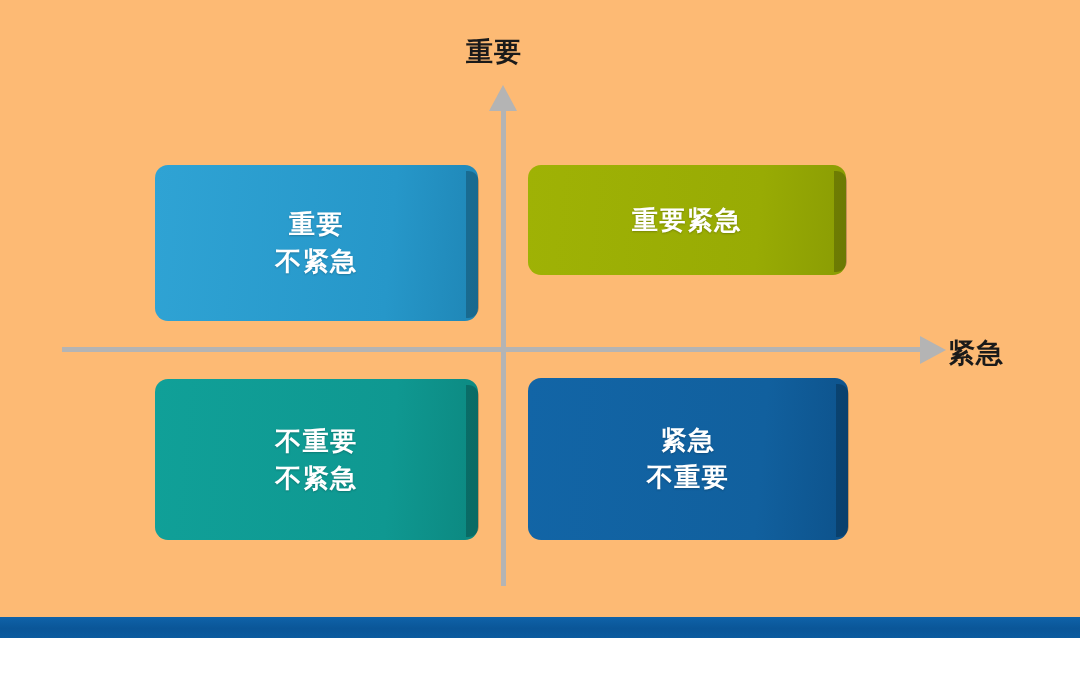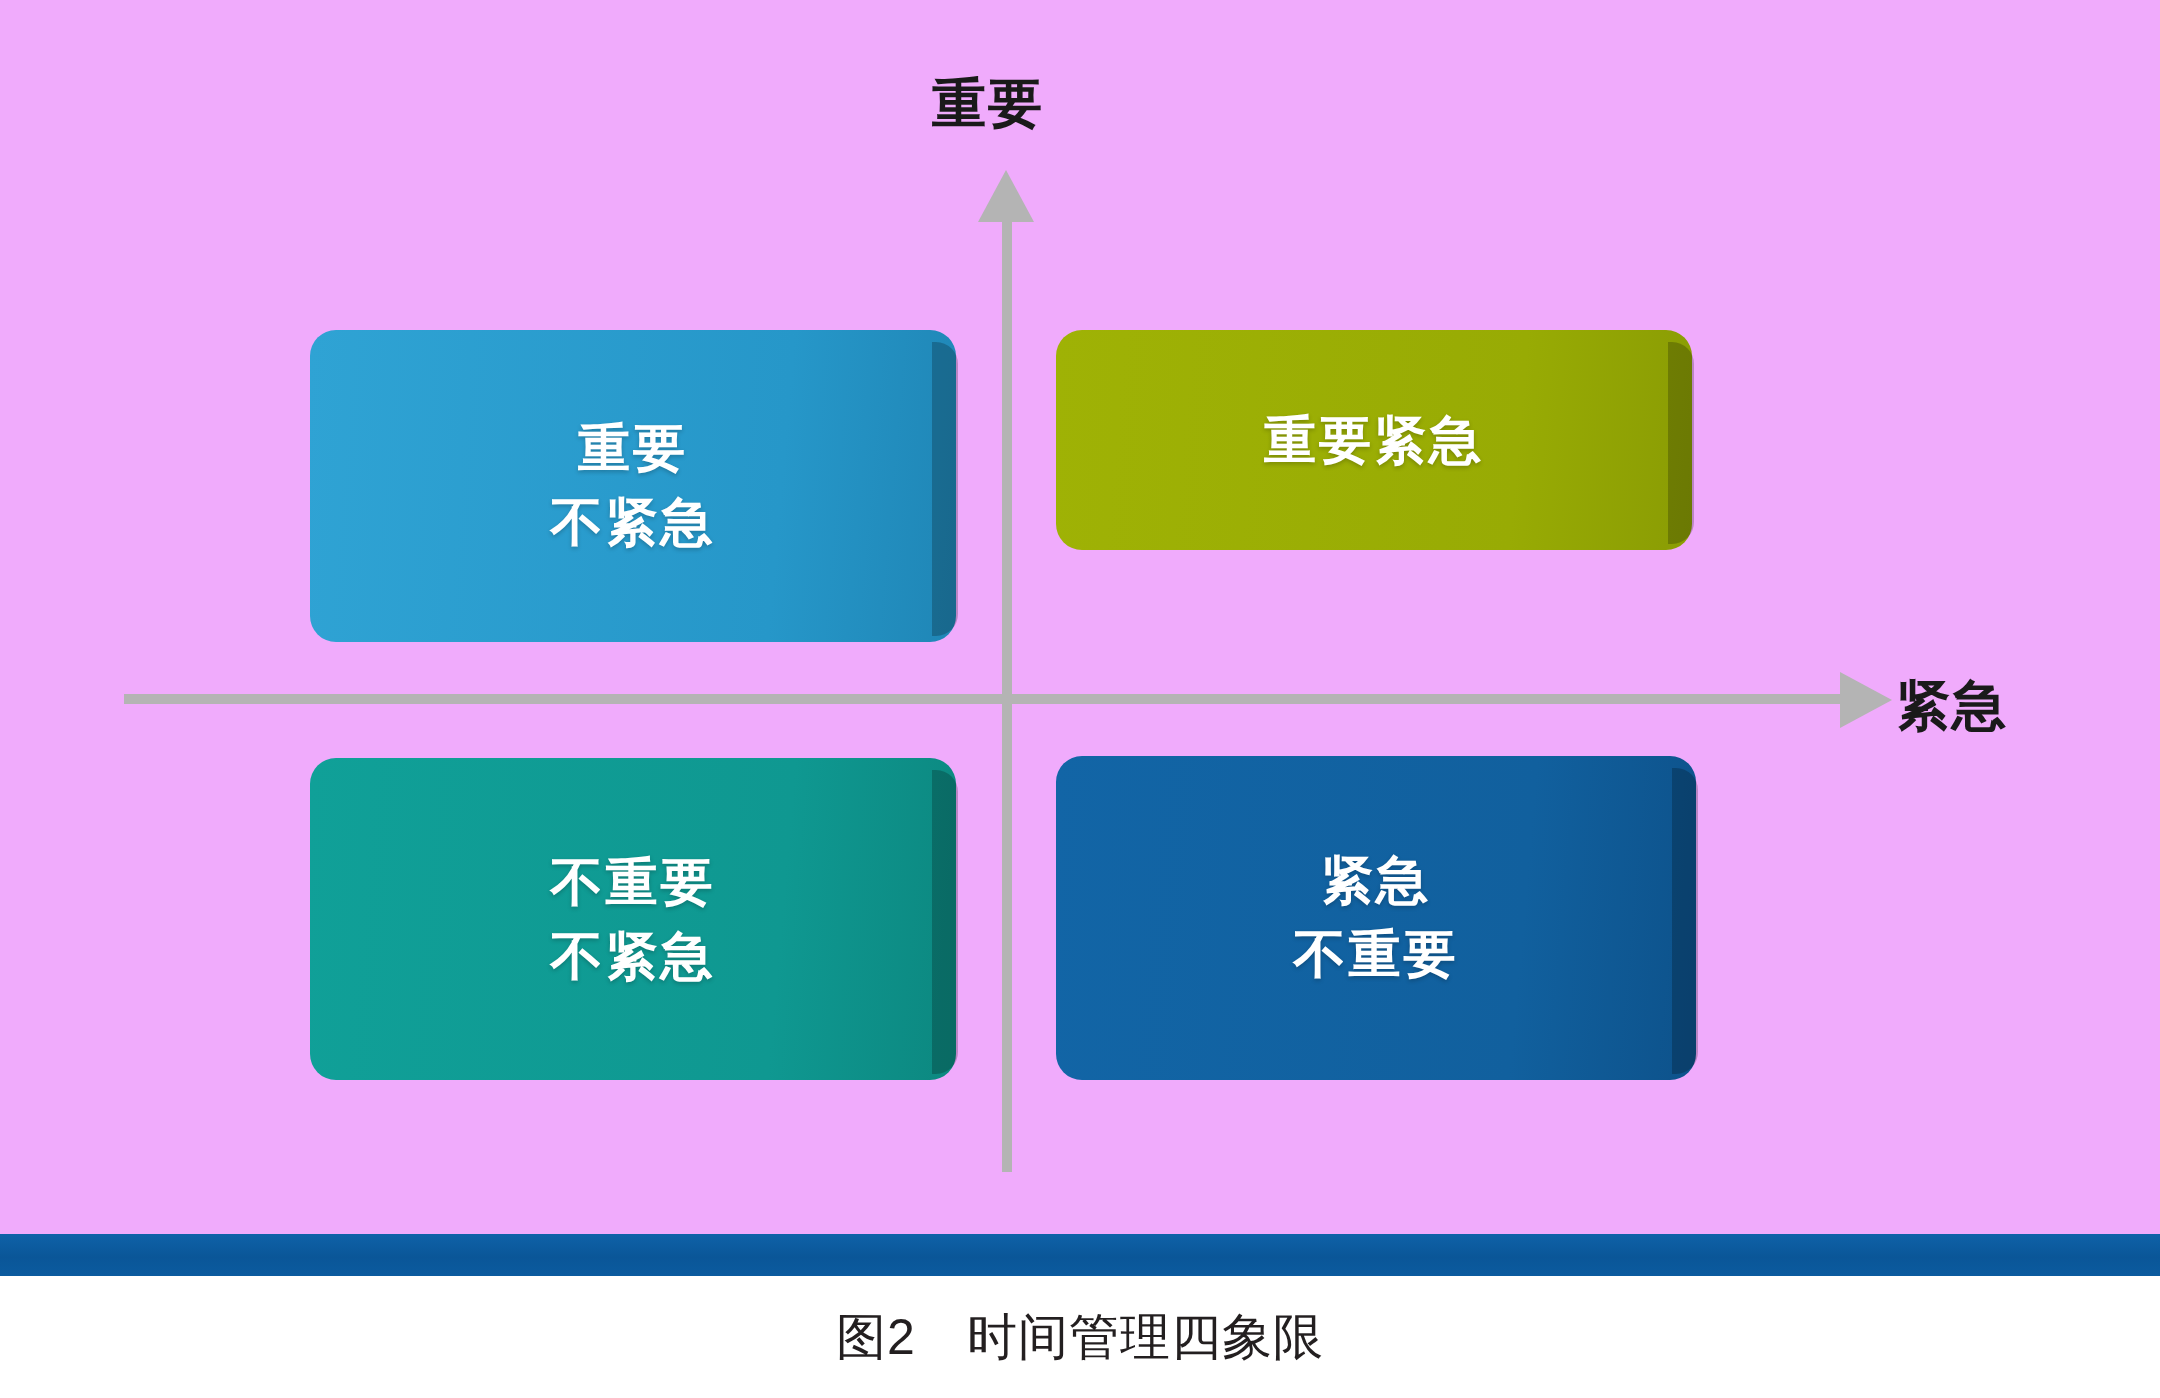--- a/index.html
+++ b/index.html
@@ -21,21 +21,21 @@
     background: #ffffff;
   }
 
   
   .figure-canvas {
     position: absolute;
     left: 0;
     top: 0;
     width: 1080px;
     height: 617px;
-    background: #f0abfc;
+    background: #fdba74;
   }
 
   
   .axis-h {
     position: absolute;
     left: 62px;
     top: 347px;
     width: 866px;
     height: 5px;
     background: #b4b4b4;
@@ -216,17 +216,14 @@
     <div class="quad quad-br">
       <div class="quad-shade"></div>
       <div class="quad-line">紧急</div>
       <div class="quad-line">不重要</div>
     </div>
 
   </div>
 
   <div class="rule-bar"></div>
 
-  <div class="caption-area">
-    <div class="caption">图2　时间管理四象限</div>
-  </div>
 
 </div>
 
 </body></html>

